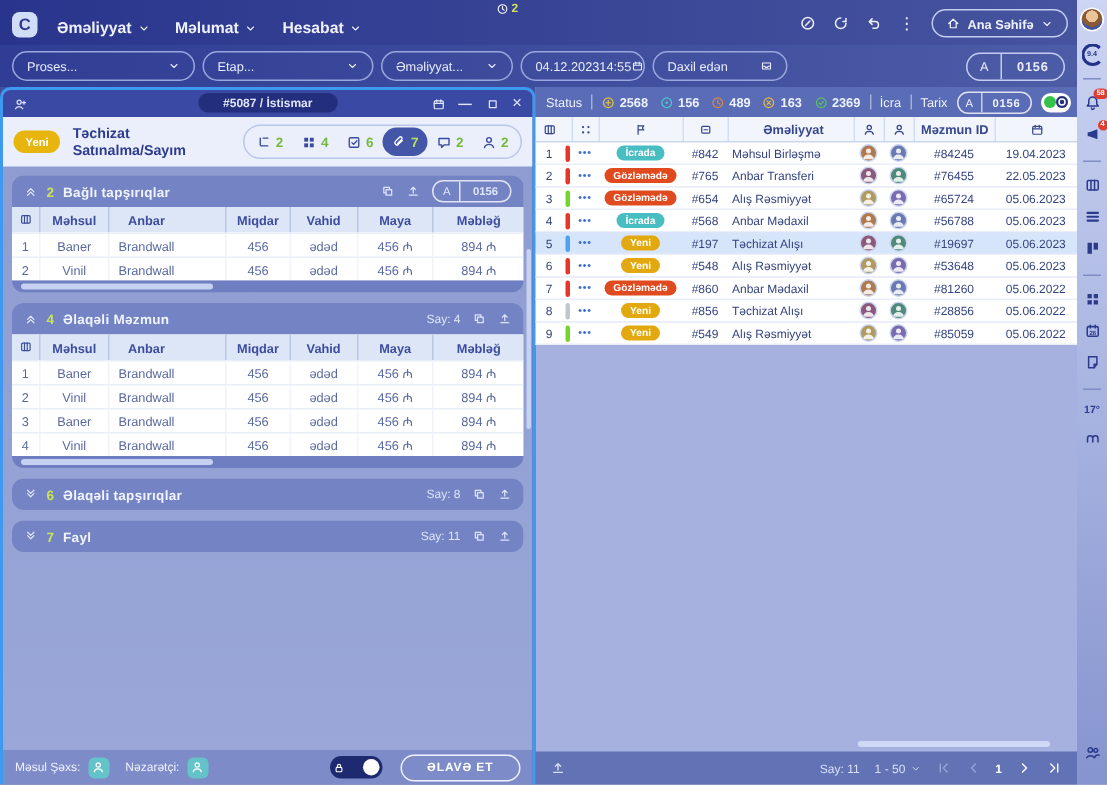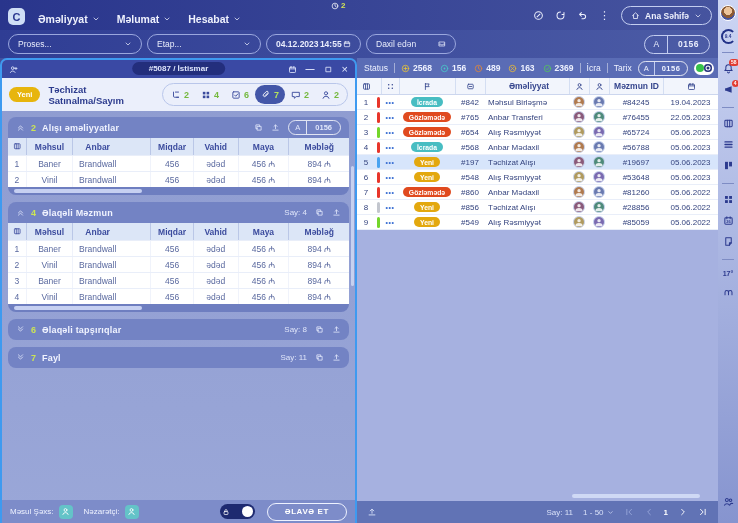--- a/index.html
+++ b/index.html
@@ -223,38 +223,46 @@
               <svg viewBox="0 0 12 12" fill="none" stroke="currentColor" stroke-width="1.1" stroke-linecap="round" stroke-linejoin="round">
                 <path d="M3 4.5l3 3 3-3"></path>
               </svg>
             </span>
         </span>
       </div>
     </div>
 
     <div class="filterbar">
       <span style="display:flex;gap:5px;">
-          <span class="fpill" style="width: 134px;">
+          <span class="fpill" style="width: 122px;">
             <span>Proses...</span>
             <span class="ic">
               <svg viewBox="0 0 12 12" fill="none" stroke="currentColor" stroke-width="1.1" stroke-linecap="round" stroke-linejoin="round">
                 <path d="M3 4.5l3 3 3-3"></path>
               </svg>
             </span>
           </span>
           <span class="fpill" style="width: 114px;">
             <span>Etap...</span>
             <span class="ic">
               <svg viewBox="0 0 12 12" fill="none" stroke="currentColor" stroke-width="1.1" stroke-linecap="round" stroke-linejoin="round">
                 <path d="M3 4.5l3 3 3-3"></path>
               </svg>
             </span>
           </span>
+          <span class="fpill" style="width: 88px;">
+            <span>Əməliyyat...</span>
+            <span class="ic">
+              <svg viewBox="0 0 12 12" fill="none" stroke="currentColor" stroke-width="1.1" stroke-linecap="round" stroke-linejoin="round">
+                <path d="M3 4.5l3 3 3-3"></path>
+              </svg>
+            </span>
+          </span>
         </span>
-      <span class="fpill" style="width:95px;font-weight:bold;">
+      <span class="fpill" style="width:83px;">
         <span>04.12.2023</span>
         <span>14:55</span>
         <span class="ic">
             <svg viewBox="0 0 12 12" fill="none" stroke="currentColor" stroke-width="1.1" stroke-linecap="round" stroke-linejoin="round">
               <rect x="2" y="3" width="8" height="7" rx="1"></rect>
               <path d="M2 5.2h8M4.2 2v2M7.8 2v2"></path>
             </svg>
           </span>
       </span>
       <span class="fpill" style="width:90px;">
@@ -364,21 +372,21 @@
           <div class="lvscroll"></div>
 
         <div class="sect">
               <div class="sect-head">
                 <span class="ic">
                   <svg viewBox="0 0 12 12" fill="none" stroke="currentColor" stroke-width="1.1" stroke-linecap="round" stroke-linejoin="round">
                     <path d="M3.2 6.6L6 3.8l2.8 2.8M3.2 9.6L6 6.8l2.8 2.8"></path>
                   </svg>
                 </span>
                 <span class="sect-num">2</span>
-                <span class="sect-title">Alışı əməliyyatlar</span>
+                <span class="sect-title">Bağlı tapşırıqlar</span>
                 <span class="sect-right">
                   <span class="ic">
                     <svg viewBox="0 0 12 12" fill="none" stroke="currentColor" stroke-width="1.1" stroke-linecap="round" stroke-linejoin="round">
                       <path d="M4.5 4.5h5v5h-5z"></path>
                       <path d="M7.5 4.5v-2h-5v5h2"></path>
                     </svg>
                   </span>
                   <span class="ic">
                     <svg viewBox="0 0 12 12" fill="none" stroke="currentColor" stroke-width="1.1" stroke-linecap="round" stroke-linejoin="round">
                       <path d="M6 7.5V2.8M3.9 4.6L6 2.5l2.1 2.1M2.5 9.5h7"></path>

